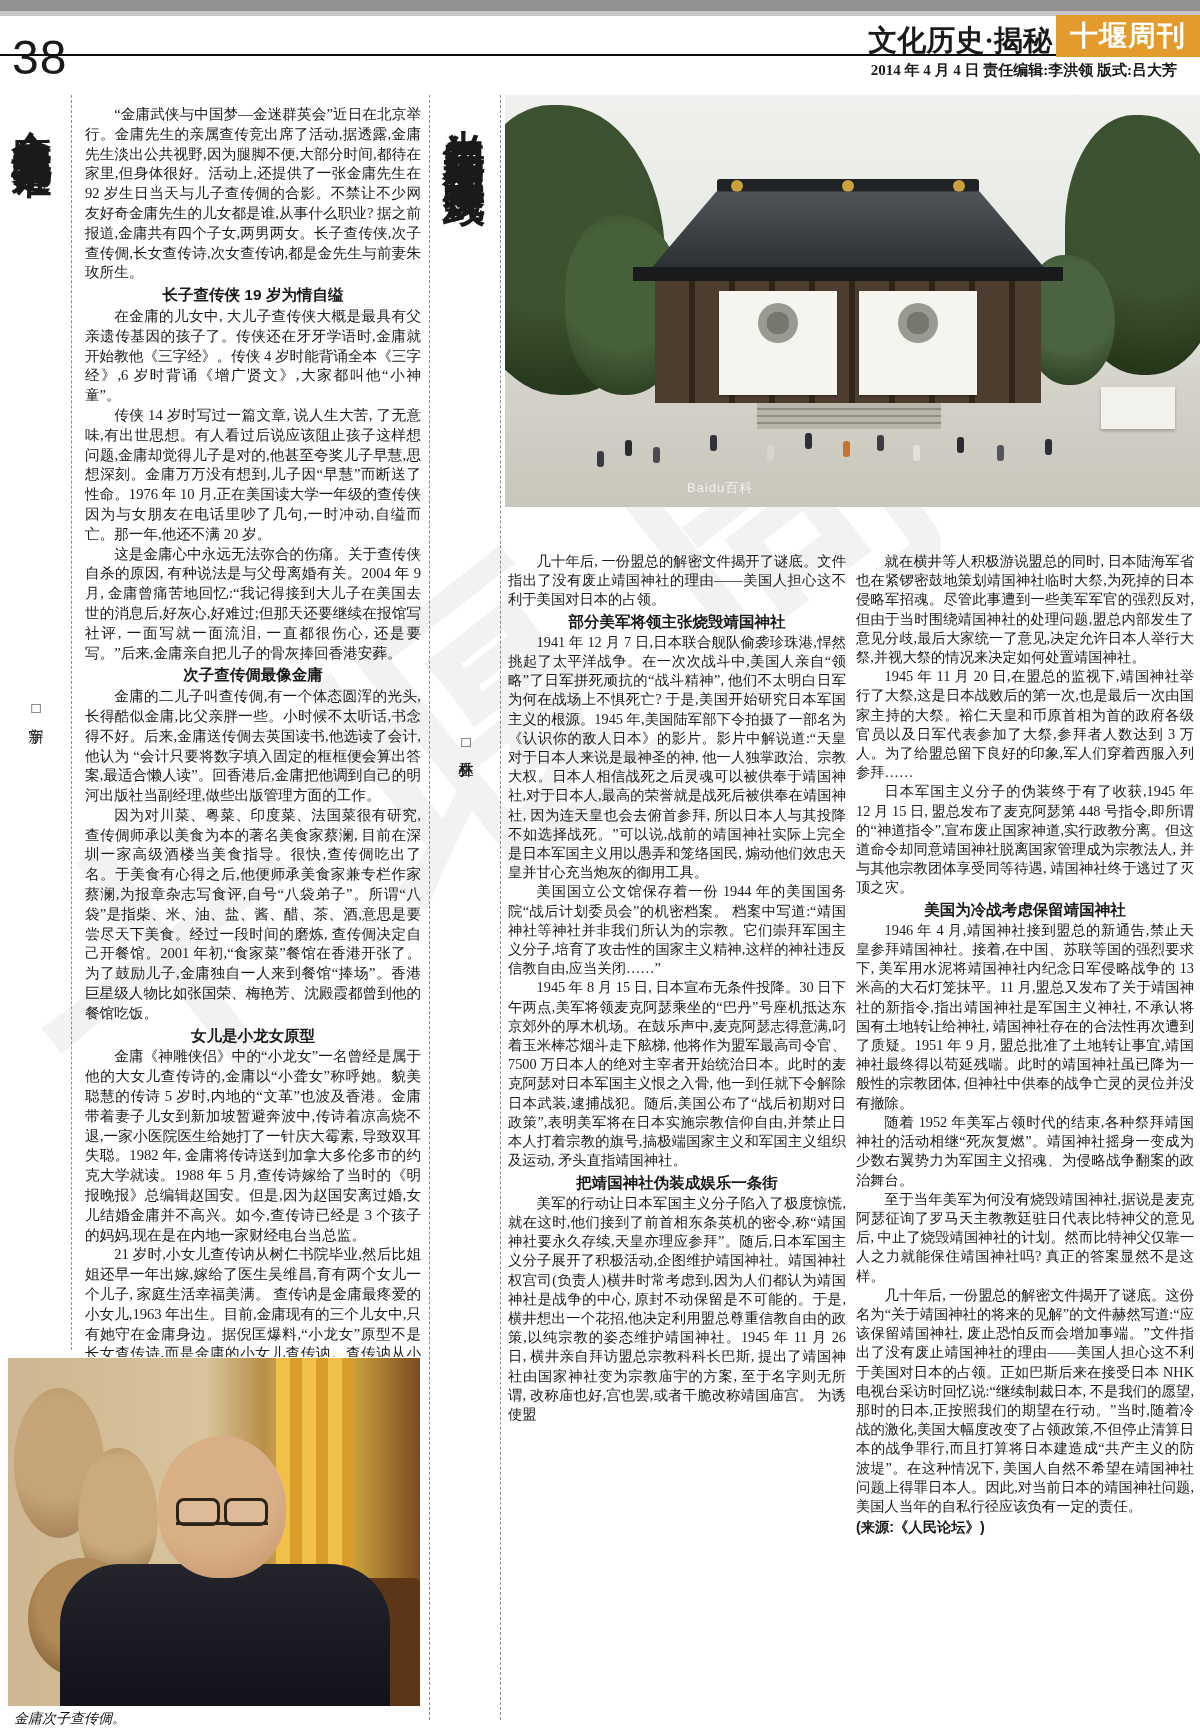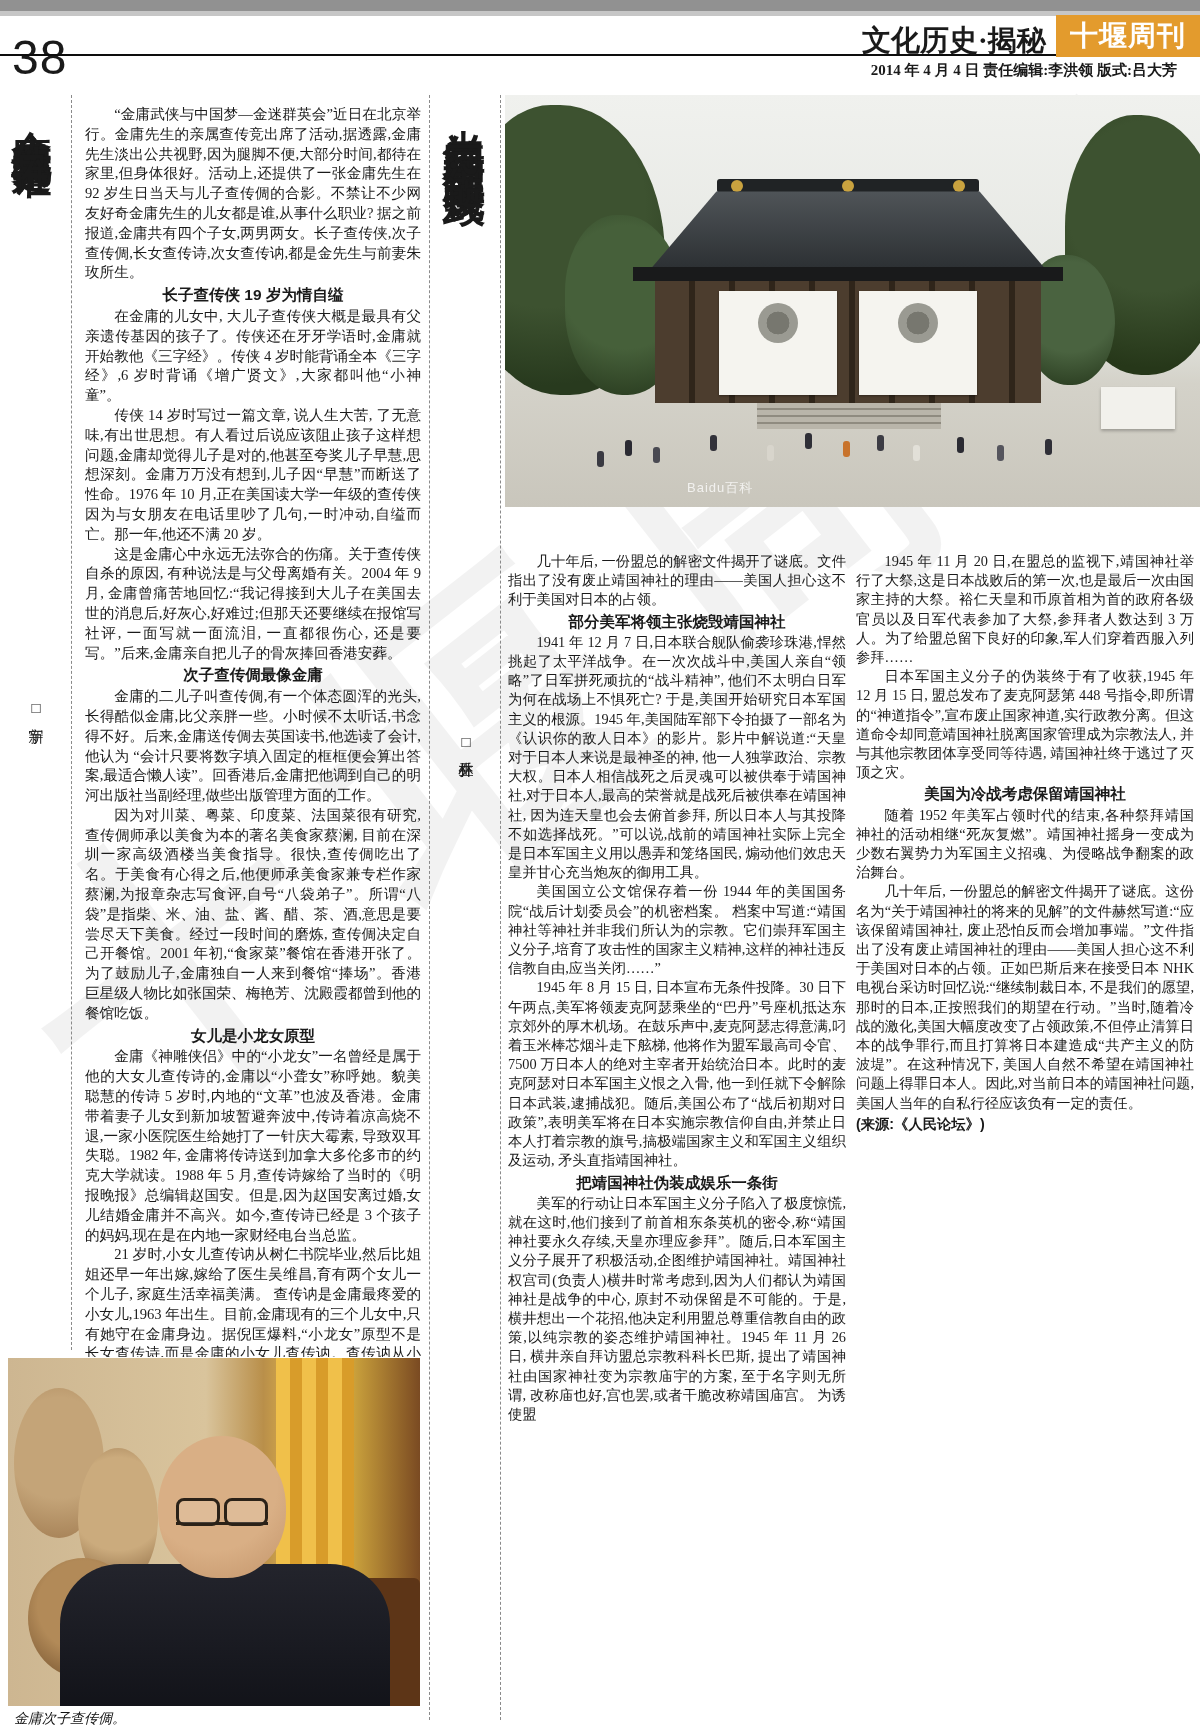--- a/index.html
+++ b/index.html
@@ -4,21 +4,21 @@
 <style>
   html,body{margin:0;padding:0;}
   body{width:1200px;height:1732px;position:relative;background:#ffffff;overflow:hidden;
        font-family:"Liberation Serif","DejaVu Serif",serif;color:#1a1a1a;}
   .abs{position:absolute;}
   
   .bar1{left:0;top:0;width:1200px;height:11px;background:#919191;}
   .bar2{left:0;top:11px;width:1200px;height:5px;background:#c6c6c6;}
   .pagenum{left:12px;top:30px;font-family:"Liberation Sans",sans-serif;font-size:48px;font-weight:400;letter-spacing:1px;}
   .hrule{left:0;top:54px;width:1200px;height:2px;background:#0d0d0d;z-index:1;}
-  .section-title{top:21px;left:862px;width:190px;font-size:29px;font-weight:900;
+  .section-title{top:21px;left:862px;width:190px;font-size:29px;font-weight:900;text-align:right;
                  font-family:"Liberation Serif",serif;z-index:2;}
   .masthead{left:1056px;top:15px;width:144px;height:42px;z-index:3;display:flex;align-items:center;justify-content:center;
             color:#fff;font-size:28px;font-weight:900;font-family:"Liberation Serif",serif;letter-spacing:1px;}
   .dateline{top:61px;right:23px;font-size:15px;font-weight:700;font-family:"Liberation Serif",serif;z-index:2;}
   
   .watermark{left:-80px;top:430px;width:1400px;text-align:center;transform:rotate(-38deg);
              font-size:300px;font-weight:900;letter-spacing:70px;color:rgba(130,130,130,0.10);
              z-index:0;white-space:nowrap;font-family:"Liberation Serif",serif;pointer-events:none;}
   
   .vtitle-left{left:4px;top:98px;height:600px;writing-mode:vertical-rl;font-size:40px;font-weight:900;
@@ -152,24 +152,27 @@
   <p>几十年后, 一份盟总的解密文件揭开了谜底。文件指出了没有废止靖国神社的理由——美国人担心这不利于美国对日本的占领。</p>
   <h3>部分美军将领主张烧毁靖国神社</h3>
   <p>1941 年 12 月 7 日,日本联合舰队偷袭珍珠港,悍然挑起了太平洋战争。在一次次战斗中,美国人亲自“领略”了日军拼死顽抗的“战斗精神”, 他们不太明白日军为何在战场上不惧死亡? 于是,美国开始研究日本军国主义的根源。1945 年,美国陆军部下令拍摄了一部名为《认识你的敌人日本》的影片。影片中解说道:“天皇对于日本人来说是最神圣的神, 他一人独掌政治、宗教大权。日本人相信战死之后灵魂可以被供奉于靖国神社,对于日本人,最高的荣誉就是战死后被供奉在靖国神社, 因为连天皇也会去俯首参拜, 所以日本人与其投降不如选择战死。”可以说,战前的靖国神社实际上完全是日本军国主义用以愚弄和笼络国民, 煽动他们效忠天皇并甘心充当炮灰的御用工具。</p>
   <p>美国国立公文馆保存着一份 1944 年的美国国务院“战后计划委员会”的机密档案。 档案中写道:“靖国神社等神社并非我们所认为的宗教。它们崇拜军国主义分子,培育了攻击性的国家主义精神,这样的神社违反信教自由,应当关闭……”</p>
   <p>1945 年 8 月 15 日, 日本宣布无条件投降。30 日下午两点,美军将领麦克阿瑟乘坐的“巴丹”号座机抵达东京郊外的厚木机场。在鼓乐声中,麦克阿瑟志得意满,叼着玉米棒芯烟斗走下舷梯, 他将作为盟军最高司令官、7500 万日本人的绝对主宰者开始统治日本。此时的麦克阿瑟对日本军国主义恨之入骨, 他一到任就下令解除日本武装,逮捕战犯。随后,美国公布了“战后初期对日政策”,表明美军将在日本实施宗教信仰自由,并禁止日本人打着宗教的旗号,搞极端国家主义和军国主义组织及运动, 矛头直指靖国神社。</p>
   <h3>把靖国神社伪装成娱乐一条街</h3>
   <p>美军的行动让日本军国主义分子陷入了极度惊慌,就在这时,他们接到了前首相东条英机的密令,称“靖国神社要永久存续,天皇亦理应参拜”。随后,日本军国主义分子展开了积极活动,企图维护靖国神社。靖国神社权宫司(负责人)横井时常考虑到,因为人们都认为靖国神社是战争的中心, 原封不动保留是不可能的。于是,横井想出一个花招,他决定利用盟总尊重信教自由的政策,以纯宗教的姿态维护靖国神社。1945 年 11 月 26 日, 横井亲自拜访盟总宗教科科长巴斯, 提出了靖国神社由国家神社变为宗教庙宇的方案, 至于名字则无所谓, 改称庙也好,宫也罢,或者干脆改称靖国庙宫。 为诱使盟</p>
 </div>
 
 <div class="abs col rcol rcol2">
+  <p>就在横井等人积极游说盟总的同时, 日本陆海军省也在紧锣密鼓地策划靖国神社临时大祭,为死掉的日本侵略军招魂。尽管此事遭到一些美军军官的强烈反对, 但由于当时围绕靖国神社的处理问题,盟总内部发生了意见分歧,最后大家统一了意见,决定允许日本人举行大祭,并视大祭的情况来决定如何处置靖国神社。</p>
   <p>1945 年 11 月 20 日,在盟总的监视下,靖国神社举行了大祭,这是日本战败后的第一次,也是最后一次由国家主持的大祭。裕仁天皇和币原首相为首的政府各级官员以及日军代表参加了大祭,参拜者人数达到 3 万人。为了给盟总留下良好的印象,军人们穿着西服入列参拜……</p>
   <p>日本军国主义分子的伪装终于有了收获,1945 年 12 月 15 日, 盟总发布了麦克阿瑟第 448 号指令,即所谓的“神道指令”,宣布废止国家神道,实行政教分离。但这道命令却同意靖国神社脱离国家管理成为宗教法人, 并与其他宗教团体享受同等待遇, 靖国神社终于逃过了灭顶之灾。</p>
   <h3>美国为冷战考虑保留靖国神社</h3>
+  <p>1946 年 4 月,靖国神社接到盟总的新通告,禁止天皇参拜靖国神社。接着,在中国、苏联等国的强烈要求下, 美军用水泥将靖国神社内纪念日军侵略战争的 13 米高的大石灯笼抹平。11 月,盟总又发布了关于靖国神社的新指令,指出靖国神社是军国主义神社, 不承认将国有土地转让给神社, 靖国神社存在的合法性再次遭到了质疑。1951 年 9 月, 盟总批准了土地转让事宜,靖国神社最终得以苟延残喘。此时的靖国神社虽已降为一般性的宗教团体, 但神社中供奉的战争亡灵的灵位并没有撤除。</p>
   <p>随着 1952 年美军占领时代的结束,各种祭拜靖国神社的活动相继“死灰复燃”。靖国神社摇身一变成为少数右翼势力为军国主义招魂、为侵略战争翻案的政治舞台。</p>
+  <p>至于当年美军为何没有烧毁靖国神社,据说是麦克阿瑟征询了罗马天主教教廷驻日代表比特神父的意见后, 中止了烧毁靖国神社的计划。然而比特神父仅靠一人之力就能保住靖国神社吗? 真正的答案显然不是这样。</p>
   <p>几十年后, 一份盟总的解密文件揭开了谜底。这份名为“关于靖国神社的将来的见解”的文件赫然写道:“应该保留靖国神社, 废止恐怕反而会增加事端。”文件指出了没有废止靖国神社的理由——美国人担心这不利于美国对日本的占领。正如巴斯后来在接受日本 NHK 电视台采访时回忆说:“继续制裁日本, 不是我们的愿望,那时的日本,正按照我们的期望在行动。”当时,随着冷战的激化,美国大幅度改变了占领政策,不但停止清算日本的战争罪行,而且打算将日本建造成“共产主义的防波堤”。在这种情况下, 美国人自然不希望在靖国神社问题上得罪日本人。因此,对当前日本的靖国神社问题,美国人当年的自私行径应该负有一定的责任。</p>
   <span class="src2">(来源:《人民论坛》)</span>
 </div>
 
 <div class="abs sonphoto">
   <div class="paintblob" style="left:6px;top:30px;width:90px;height:150px;background:radial-gradient(circle at 50% 40%,#c4a478 0 50%,#a9855a 90%);"></div>
   <div class="paintblob" style="left:70px;top:90px;width:80px;height:140px;background:radial-gradient(circle at 50% 40%,#cbab7d 0 50%,#8f6c44 90%);"></div>
   <div class="paintblob" style="left:20px;top:200px;width:110px;height:120px;background:radial-gradient(circle at 50% 40%,#b28a58 0 50%,#7d5a34 90%);"></div>
   <div class="goldstrip"></div>
   <div class="chair" style="left:330px;top:220px;width:82px;height:128px;border-radius:6px 6px 0 0;"></div>

